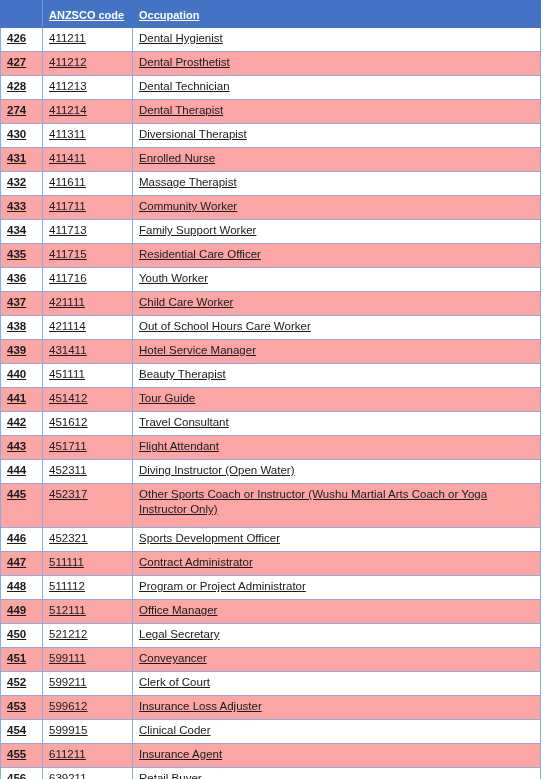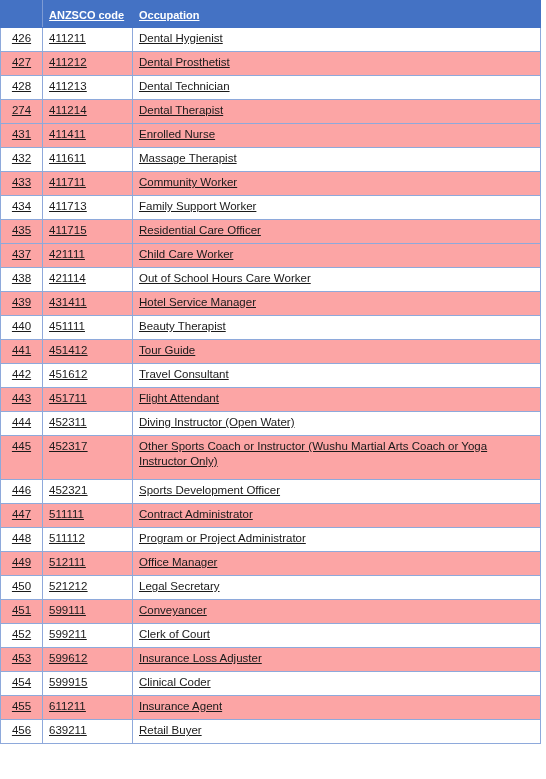--- a/index.html
+++ b/index.html
@@ -52,22 +52,22 @@
     border: 1px solid #8EA9DB;
     padding: 3px 6px 4px 6px;
     vertical-align: top;
     line-height: 15px;
     height: 16px;
   }
   tbody tr.odd td  { background: #ffffff; }
   tbody tr.even td { background: #fca5a5; }
 
   td.num {
-    font-weight: normal;
-    text-align: center;
+    font-weight: bold;
+    text-align: left;
     white-space: nowrap;
   }
   td.code { white-space: nowrap; text-decoration: underline; }
   td.occ  { }
 
   td .u { text-decoration: underline; }
 
   tbody tr.tall td { height: 36px; }
 </style>
 </head>
@@ -101,20 +101,25 @@
         <tr class="odd">
           <td class="num"><span class="u">428</span></td>
           <td class="code"><span class="u">411213</span></td>
           <td class="occ"><span class="u">Dental Technician</span></td>
         </tr>
         <tr class="even">
           <td class="num"><span class="u">274</span></td>
           <td class="code"><span class="u">411214</span></td>
           <td class="occ"><span class="u">Dental Therapist</span></td>
         </tr>
+        <tr class="odd">
+          <td class="num"><span class="u">430</span></td>
+          <td class="code"><span class="u">411311</span></td>
+          <td class="occ"><span class="u">Diversional Therapist</span></td>
+        </tr>
         <tr class="even">
           <td class="num"><span class="u">431</span></td>
           <td class="code"><span class="u">411411</span></td>
           <td class="occ"><span class="u">Enrolled Nurse</span></td>
         </tr>
         <tr class="odd">
           <td class="num"><span class="u">432</span></td>
           <td class="code"><span class="u">411611</span></td>
           <td class="occ"><span class="u">Massage Therapist</span></td>
         </tr>
@@ -125,20 +130,25 @@
         </tr>
         <tr class="odd">
           <td class="num"><span class="u">434</span></td>
           <td class="code"><span class="u">411713</span></td>
           <td class="occ"><span class="u">Family Support Worker</span></td>
         </tr>
         <tr class="even">
           <td class="num"><span class="u">435</span></td>
           <td class="code"><span class="u">411715</span></td>
           <td class="occ"><span class="u">Residential Care Officer</span></td>
+        </tr>
+        <tr class="odd">
+          <td class="num"><span class="u">436</span></td>
+          <td class="code"><span class="u">411716</span></td>
+          <td class="occ"><span class="u">Youth Worker</span></td>
         </tr>
         <tr class="even">
           <td class="num"><span class="u">437</span></td>
           <td class="code"><span class="u">421111</span></td>
           <td class="occ"><span class="u">Child Care Worker</span></td>
         </tr>
         <tr class="odd">
           <td class="num"><span class="u">438</span></td>
           <td class="code"><span class="u">421114</span></td>
           <td class="occ"><span class="u">Out of School Hours Care Worker</span></td>

